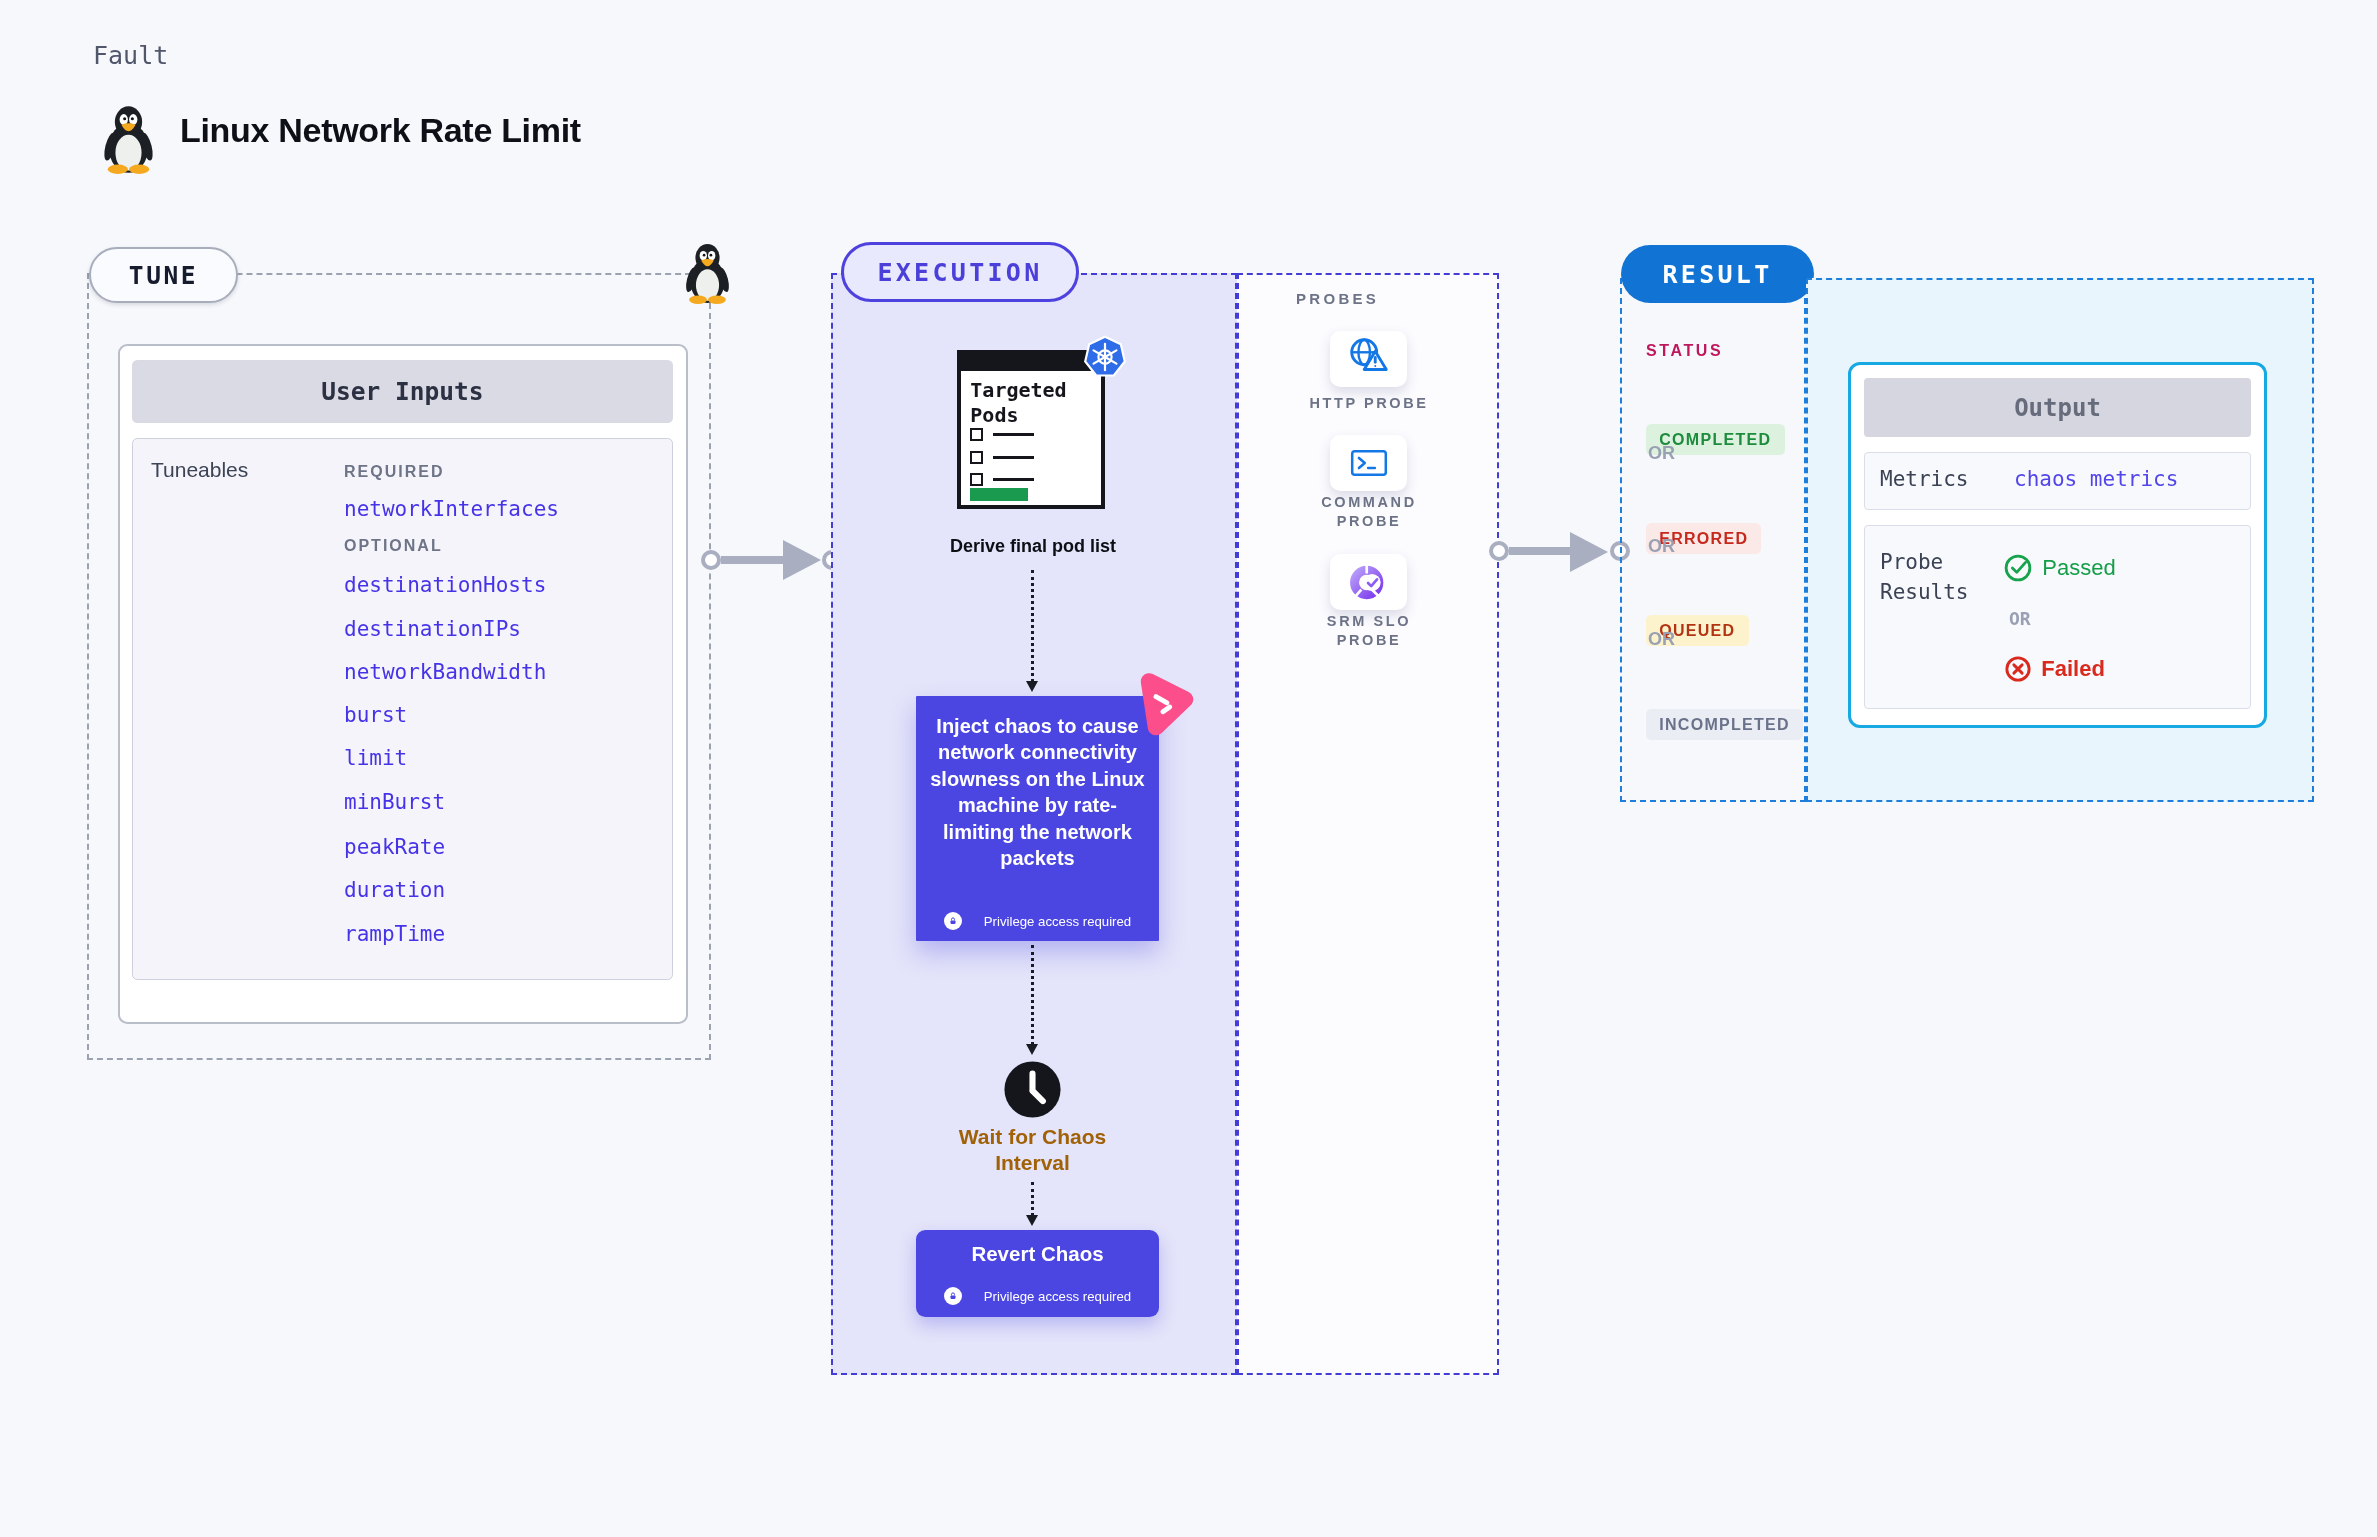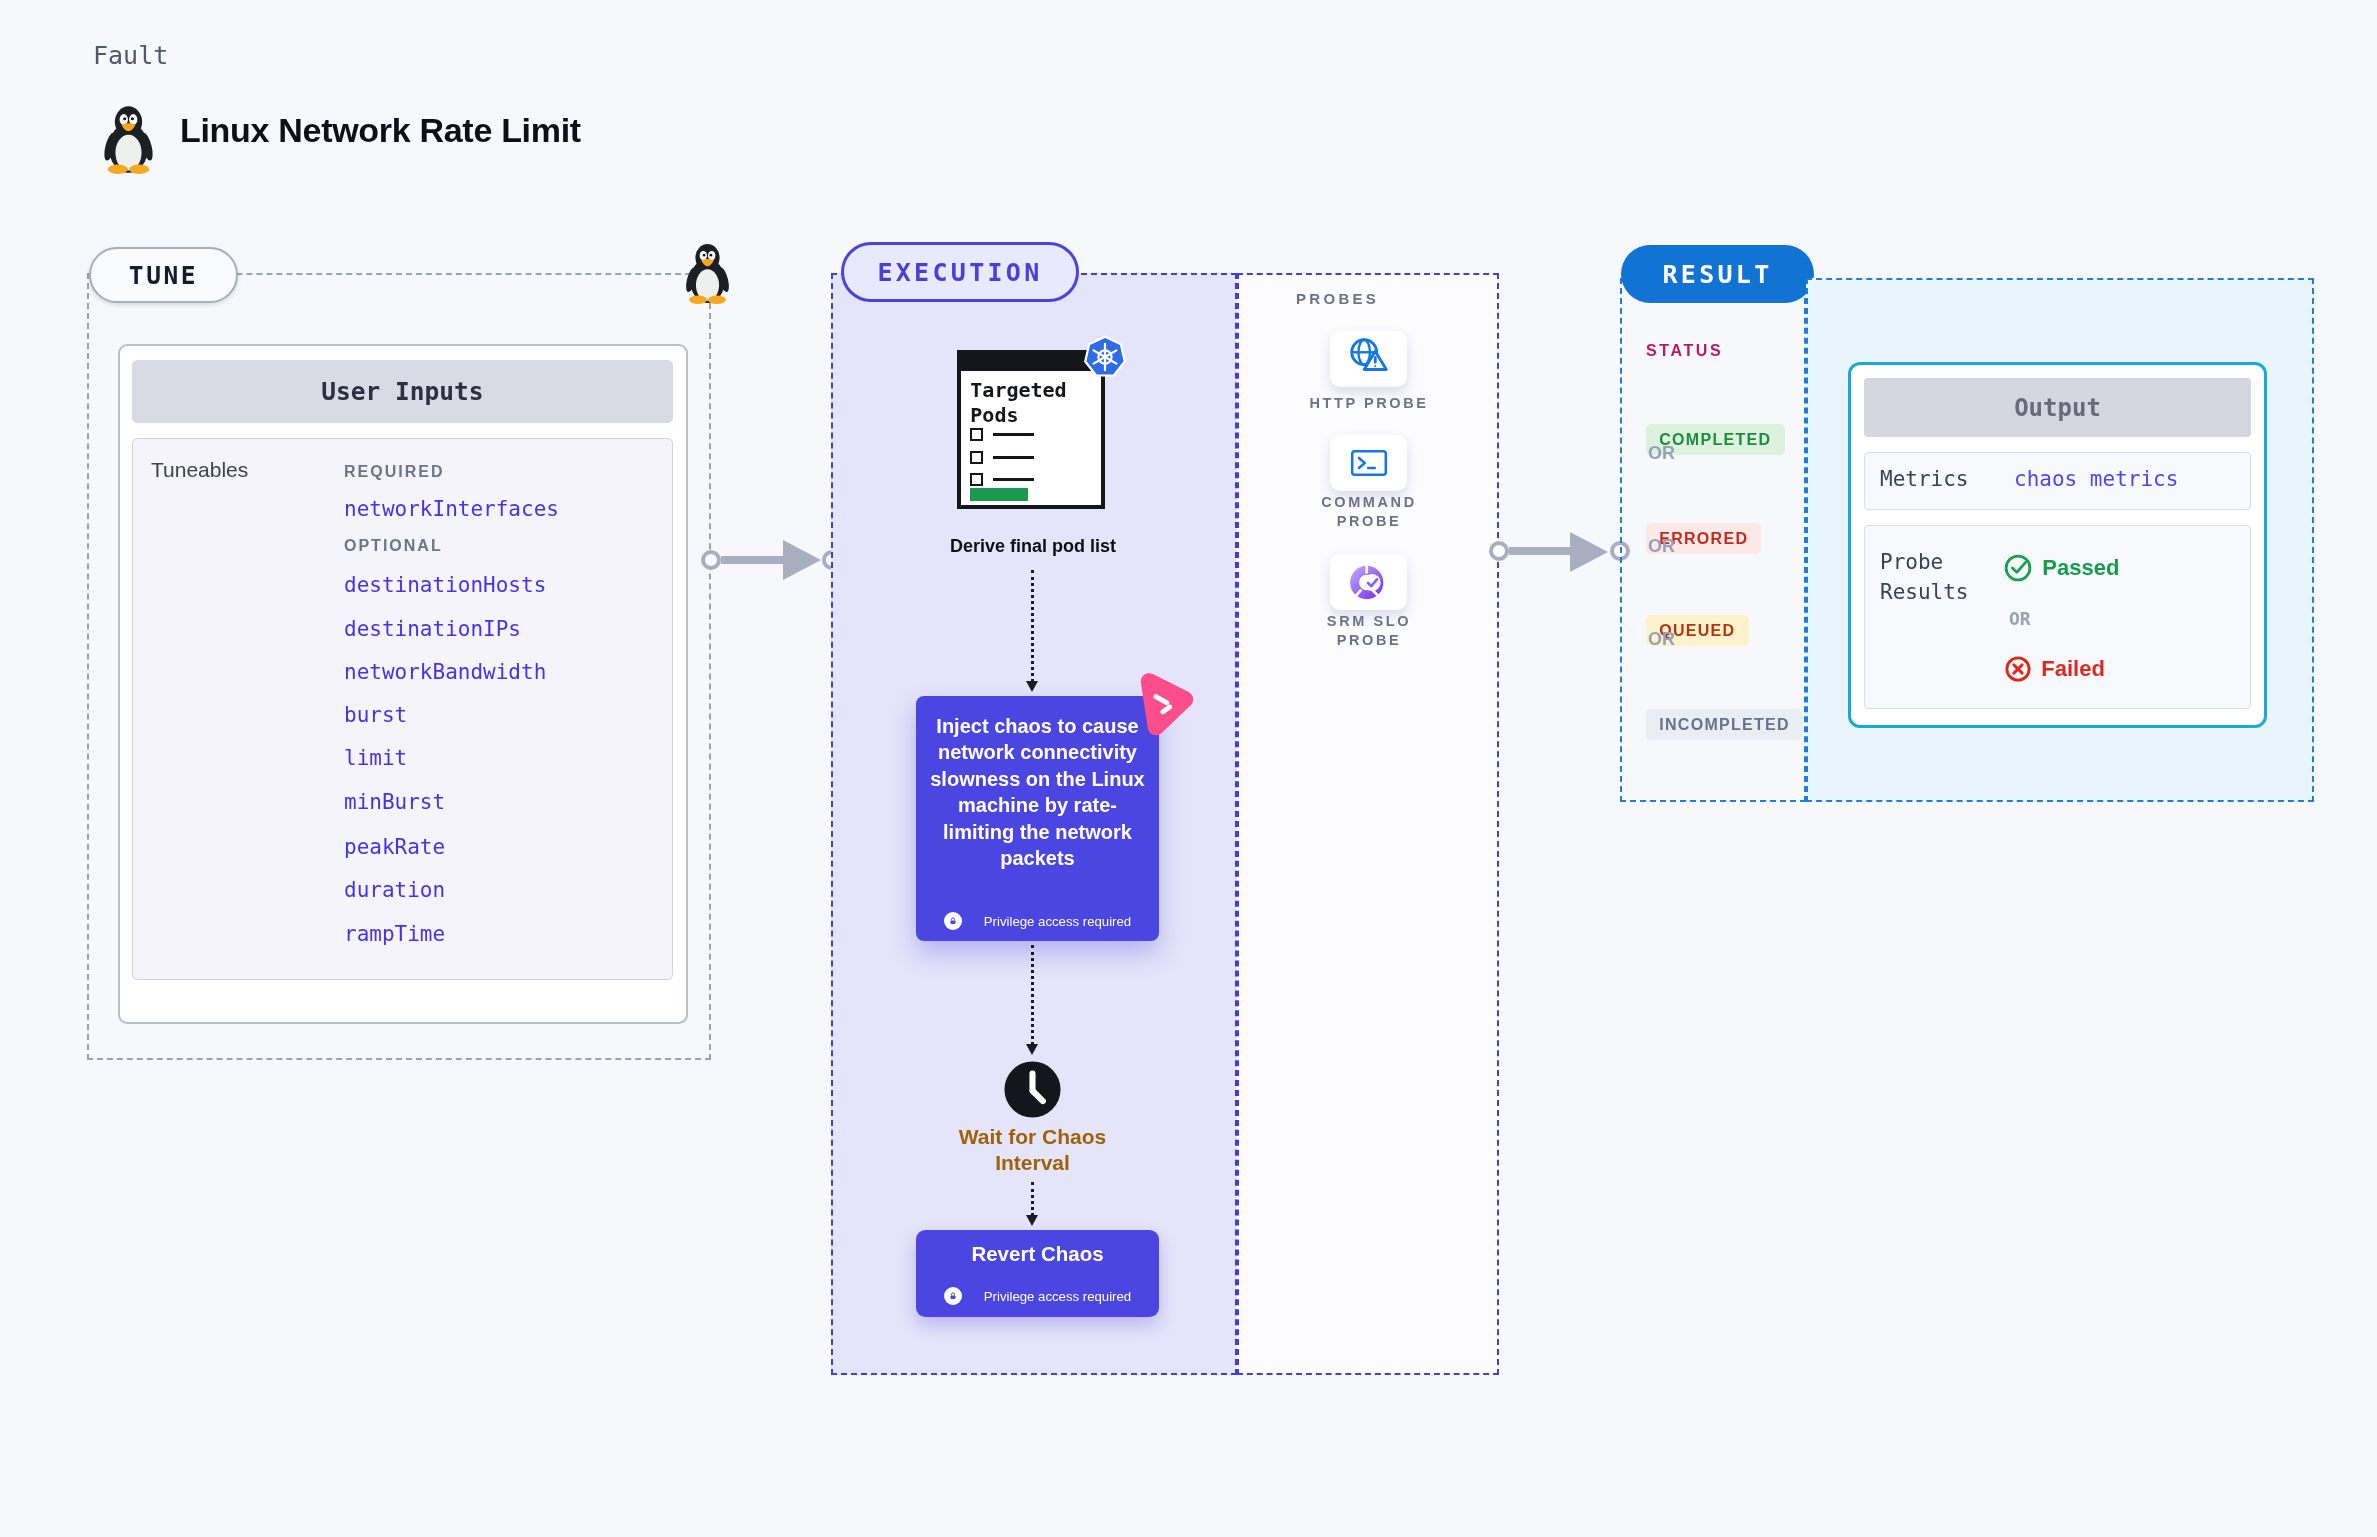--- a/index.html
+++ b/index.html
@@ -48,21 +48,21 @@
   .targeted-pods { left:957px; top:350px; width:148px; height:159px; background:#fff; border:4px solid #14161c; }
   .tp-bar   { position:absolute; left:0; top:0; right:0; height:17px; background:#14161c; }
   .tp-title { position:absolute; left:9.3px; top:24px; font-weight:700; font-size:20px; line-height:25px; color:#14161c;
               font-family:"DejaVu Sans Mono","Liberation Mono",monospace; width:106px; }
   .tp-row   { position:absolute; left:9.3px; display:flex; align-items:center; }
   .tp-check { width:13.2px; height:13.2px; border:2px solid #14161c; background:#fff; }
   .tp-line  { width:41px; height:2.6px; background:#14161c; margin-left:9.3px; }
   .tp-green { position:absolute; left:9.3px; top:134px; width:58px; height:13.2px; background:#199a4f; }
   .k8s-badge{ left:1083px; top:335px; width:44px; height:44px; }
   .derive-label { left:934px; top:536px; width:198px; text-align:center; font-weight:700; font-size:18px; color:#0c0f14; }
-  .inject-box { left:916px; top:696px; width:243px; height:245px; background:#4b46e2; border-radius:8px;
+  .inject-box { left:916px; top:696px; width:243px; height:245px; background:#4b46e2; border-radius:1px;
                 box-shadow:0 12px 24px rgba(93,90,226,.35); }
   .inject-text { padding:17px 13.2px 0; font-weight:700; font-size:20px; line-height:26.4px; color:#fff; text-align:center; }
   .priv-row { position:absolute; left:0; right:0; bottom:10.6px; display:flex; align-items:center; justify-content:center; gap:22px; }
   .lock-circle { width:18px; height:18px; border-radius:50%; background:#fff; display:flex; align-items:center; justify-content:center; }
   .priv-label { font-size:13.2px; color:#fff; }
   .litmus-icon { left:1127px; top:669px; width:69px; height:69px; }
   .clock-icon { left:1002px; top:1059px; width:61px; height:61px; }
   .wait-label { left:943px; top:1124px; width:179px; text-align:center; font-weight:700; font-size:21px; line-height:26.4px; color:#a16207; }
   .revert-box { left:916px; top:1230px; width:243px; height:87px; background:#4b46e2; border-radius:9.3px;
                 box-shadow:0 8px 17px rgba(93,90,226,.32); }
@@ -95,21 +95,21 @@
   .output-header { left:1864px; top:378px; width:387px; height:59px; background:#d6d6e0; border-radius:4px;
                    display:flex; align-items:center; justify-content:center; font-size:24px; font-weight:600; color:#666c7b; }
   .out-row { background:#f8f9fd; border:1.3px solid #dadee8; border-radius:4px; }
   .metrics-row { left:1864px; top:452px; width:387px; height:58px; }
   .metrics-label { left:1880px; top:467px; font-size:21px; color:#3a4254; }
   .metrics-value { left:2014px; top:467px; font-size:21px; font-weight:500; color:#5346e9; text-decoration:none; }
   .probe-results-row { left:1864px; top:525px; width:387px; height:184px; }
   .pr-label { left:1880px; top:547px; width:112px; font-size:21px; line-height:30px; color:#3a4254; }
   .pr-group { display:flex; align-items:center; gap:9.3px; }
   .passed-group { left:2003px; top:553px; }
-  .passed-text { font-weight:700; font-size:22px; color:#149e49; }
+  .passed-text { font-weight:400; font-size:22px; color:#149e49; }
   .pr-or { left:2009px; top:608px; font-size:18px; font-weight:600; color:#9aa0b4; }
   .failed-group { left:2004px; top:655px; }
   .failed-text { font-weight:700; font-size:22px; color:#d92a1d; }
 </style>
 </head>
 <body>
 
 <div class="page">
 
   <div class="abs category-label mono">Fault</div>

